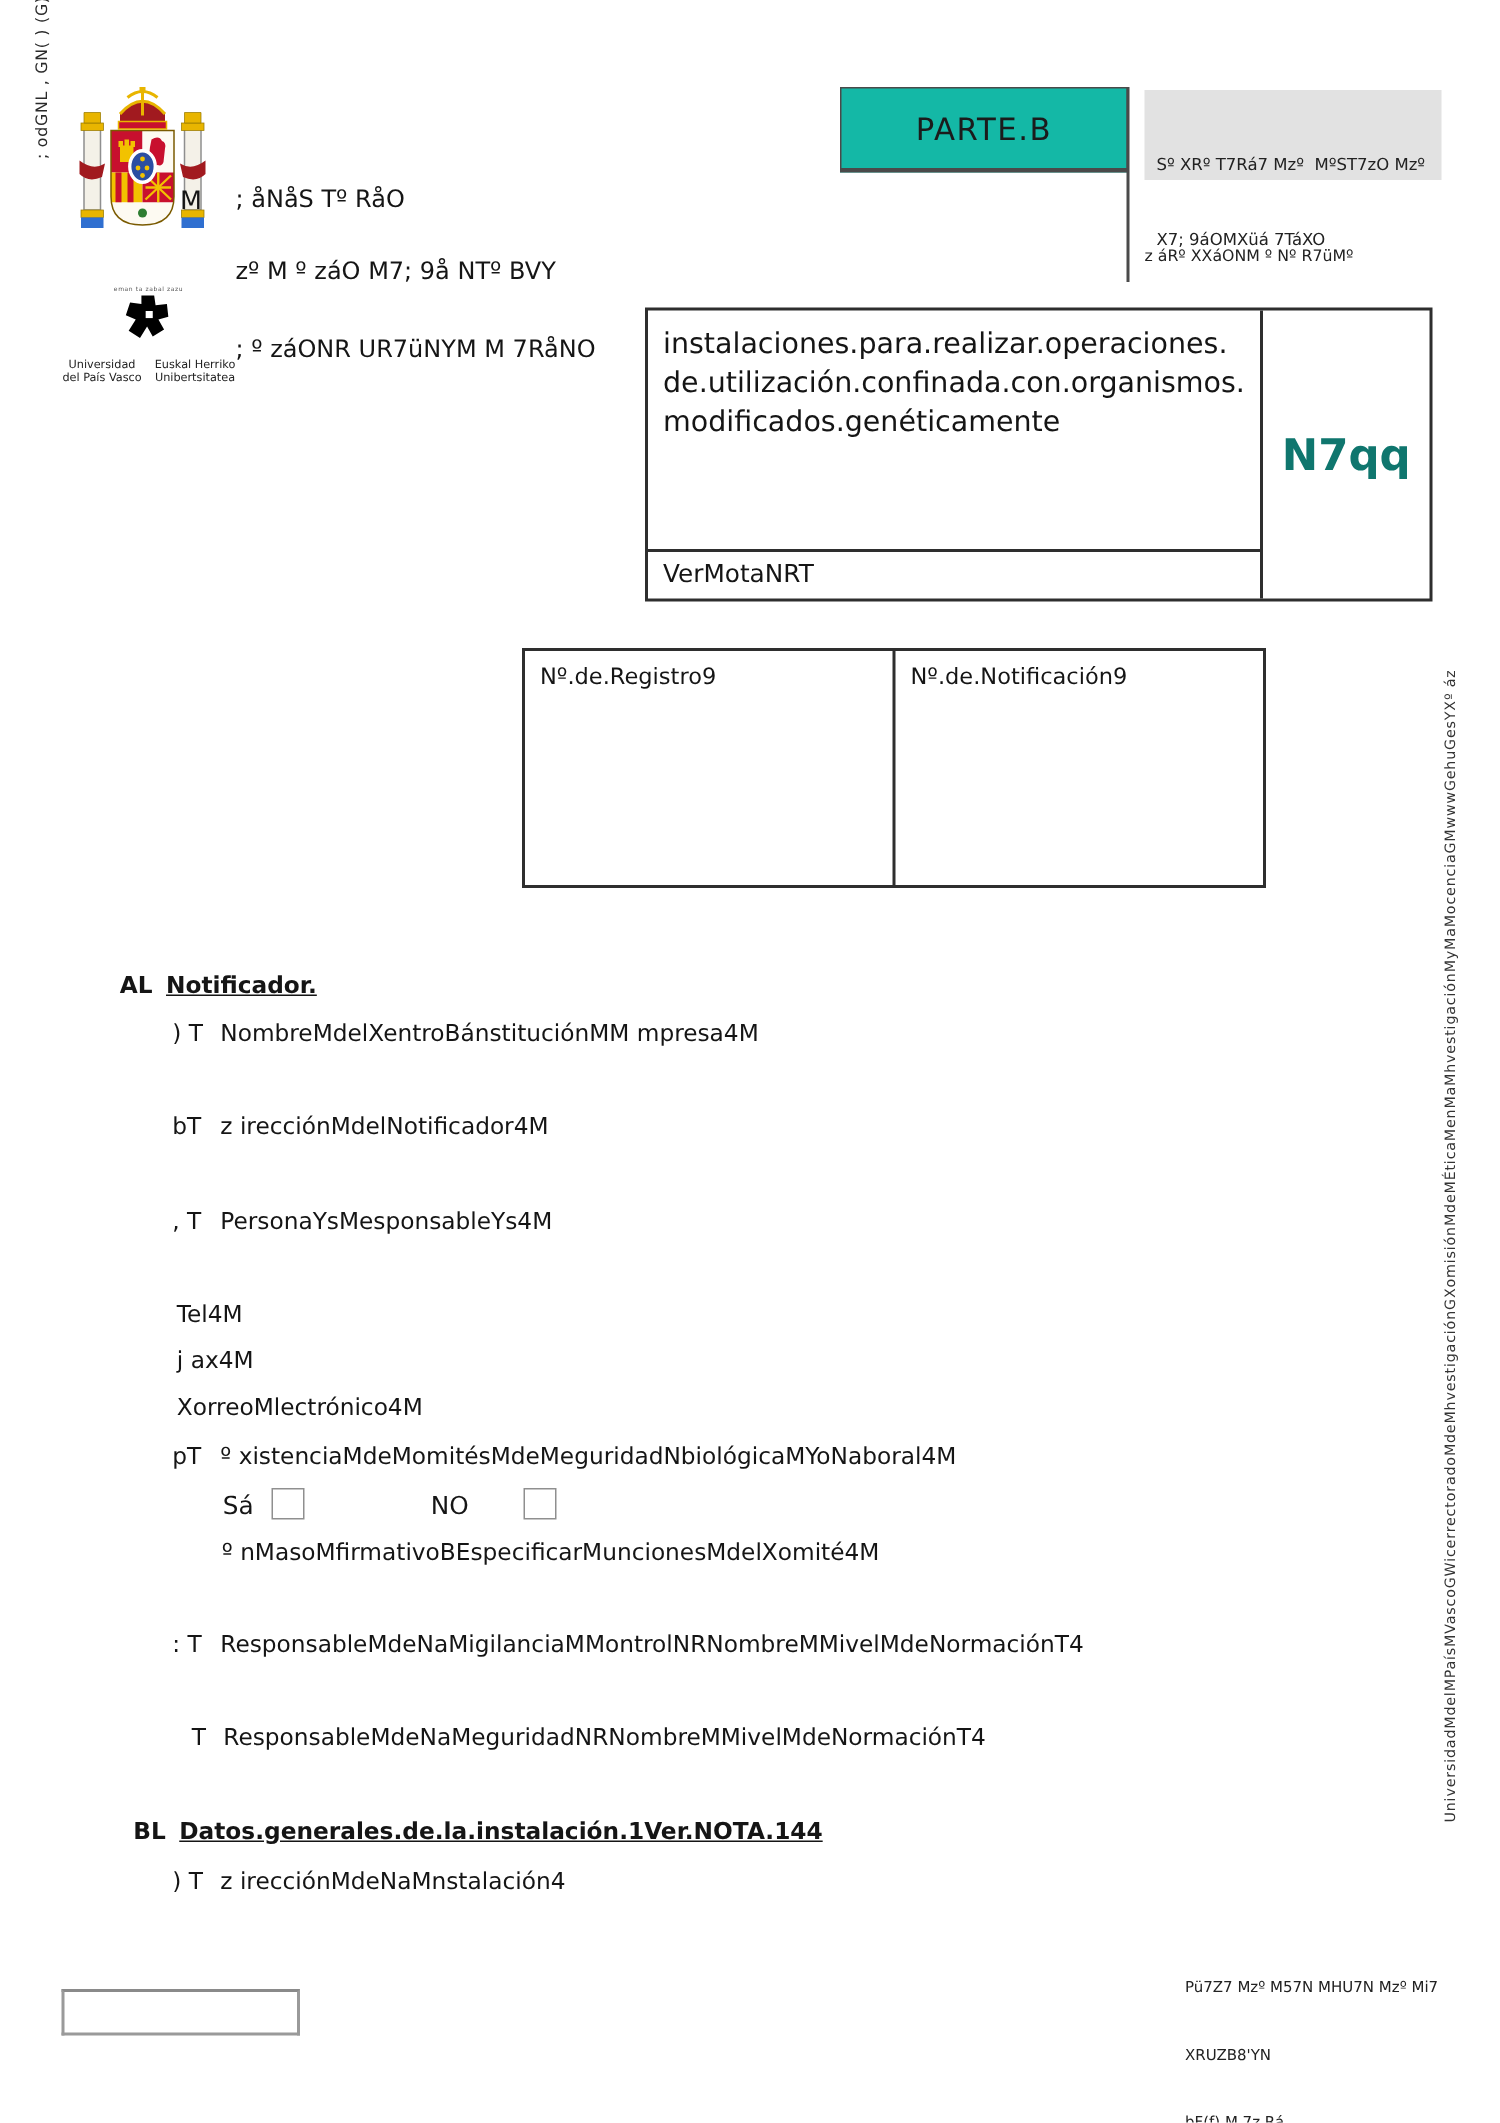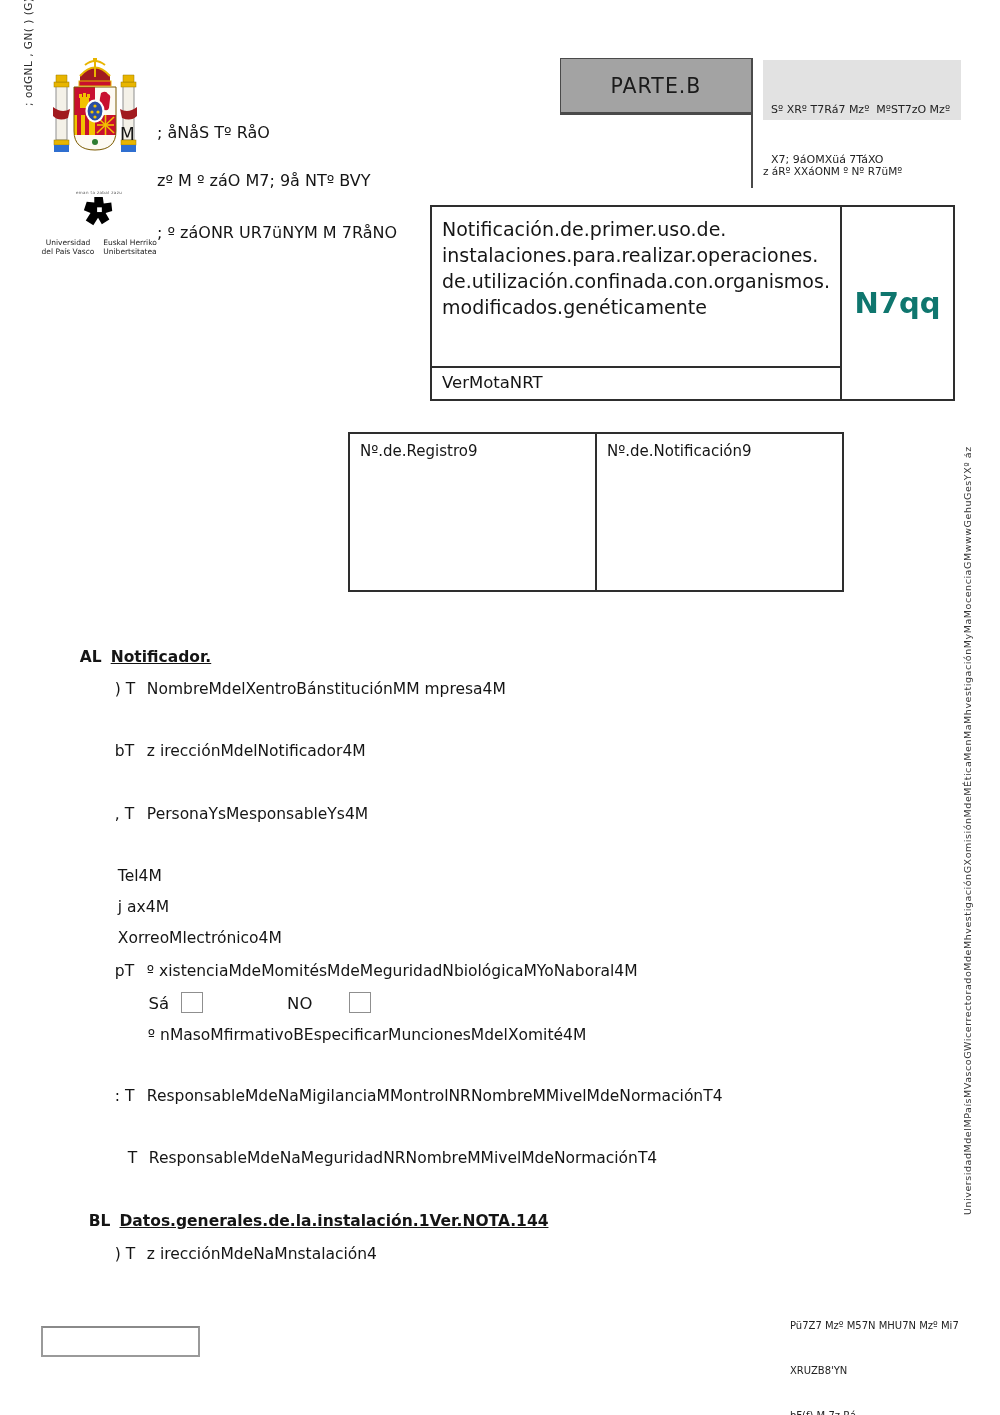--- a/index.html
+++ b/index.html
@@ -22,21 +22,21 @@
   
   .ministry{position:absolute;left:157px;top:93px;font-size:16px;line-height:1;white-space:pre;}
   .ministry .m1{}
   .ministry .m2{margin-bottom:4px;}
   .ministry-prefix{position:absolute;left:120px;top:124px;font-size:17px;}
 
   .parte-box{
     position:absolute;left:560px;top:58px;width:192px;height:57px;
     border:1.5px solid #4a4a4a;border-bottom:3px solid #4a4a4a;box-sizing:border-box;
     display:flex;align-items:center;justify-content:center;
-    font-size:20.5px;letter-spacing:1px;color:#1b1b1b;background:#a3a3a3;
+    font-size:20.5px;letter-spacing:1px;color:#1b1b1b;background:#14b8a6;
   }
   .vrule{position:absolute;left:751px;top:58px;width:2px;height:130px;background:#4a4a4a;}
   .sec-box{
     position:absolute;left:763px;top:60px;width:198px;height:60px;background:#e2e2e2;
     box-sizing:border-box;padding:9px 8px 0 8px;font-size:11px;line-height:1.5;white-space:pre;color:#222;
   }
   .dg-text{position:absolute;left:763px;top:130px;font-size:10.5px;line-height:1.55;white-space:pre;color:#222;}
 
   
   .uni{position:absolute;left:39px;top:191px;width:120px;text-align:center;}
@@ -179,21 +179,20 @@
 </div>
 <div class="dg-text">
   <div>z áRº XXáONM º Nº R7üMº</div>
   <div>X7üáz 7z MMM V7üU7XáON</div>
   <div>7; 9å NT7ü</div>
 </div>
 
 <div class="tbox">
   <div class="tb-left">
     <div class="tb-title">
-      <div>Notificación.de.primer.uso.de.</div>
       <div>instalaciones.para.realizar.operaciones.</div>
       <div>de.utilización.confinada.con.organismos.</div>
       <div>modificados.genéticamente</div>
     </div>
     <div class="tb-note">VerMotaNRT</div>
   </div>
   <div class="tb-right">N7qq</div>
 </div>
 
 <div class="regbox">

